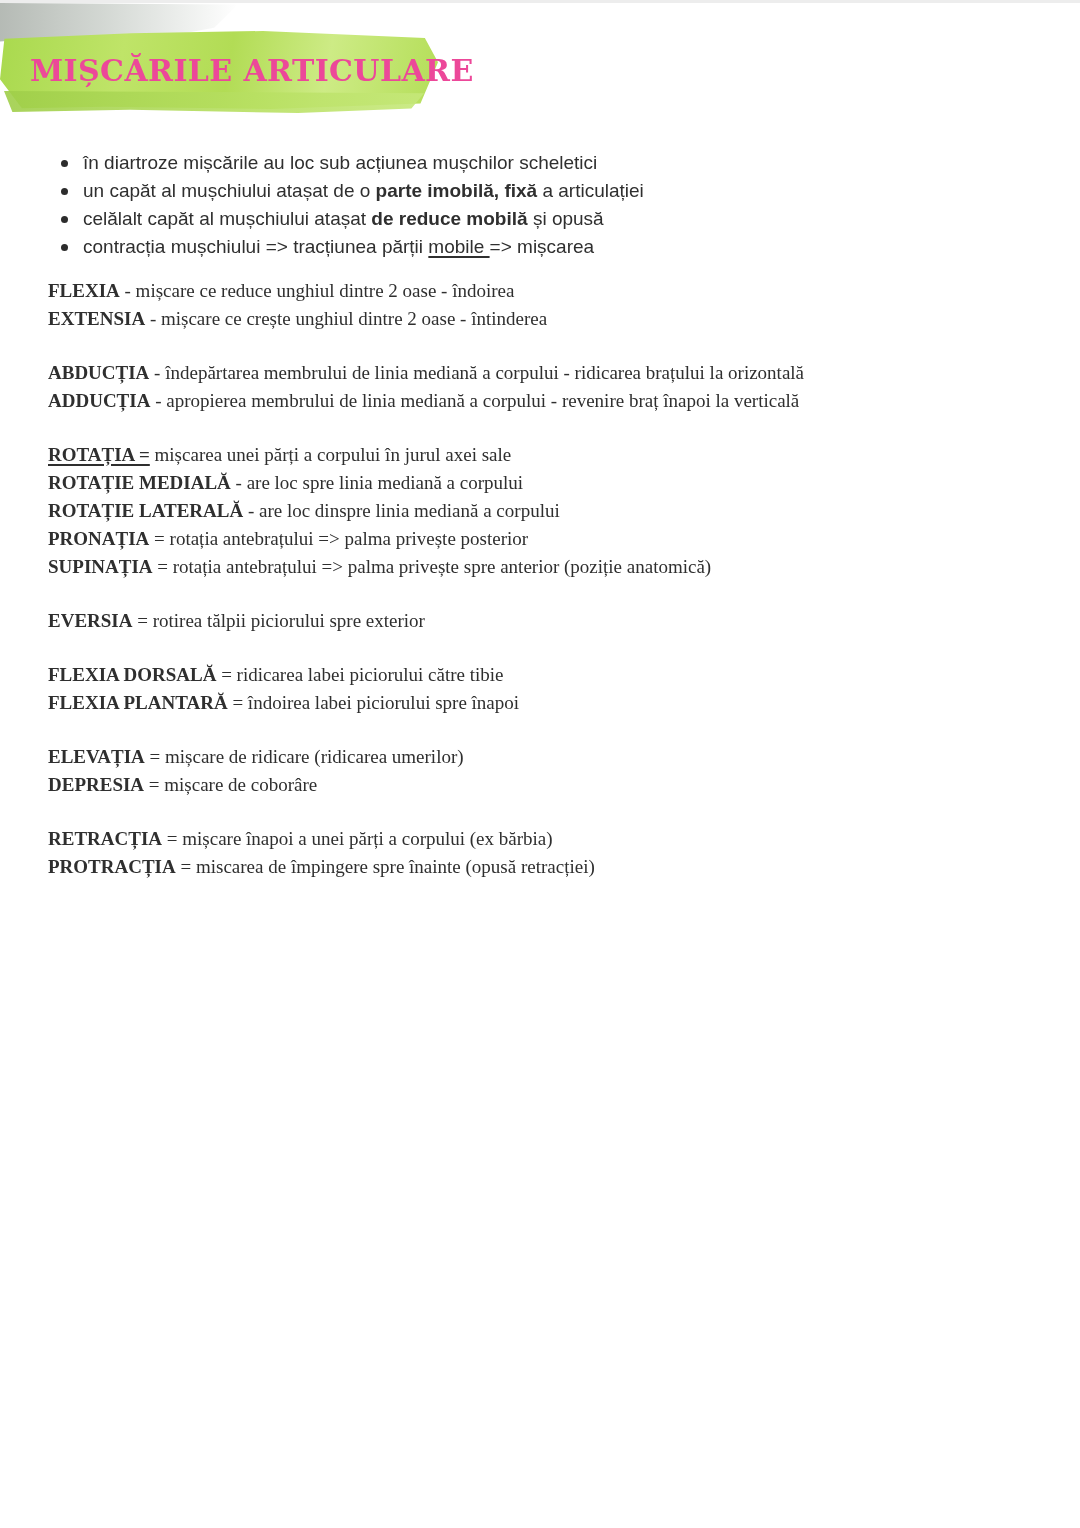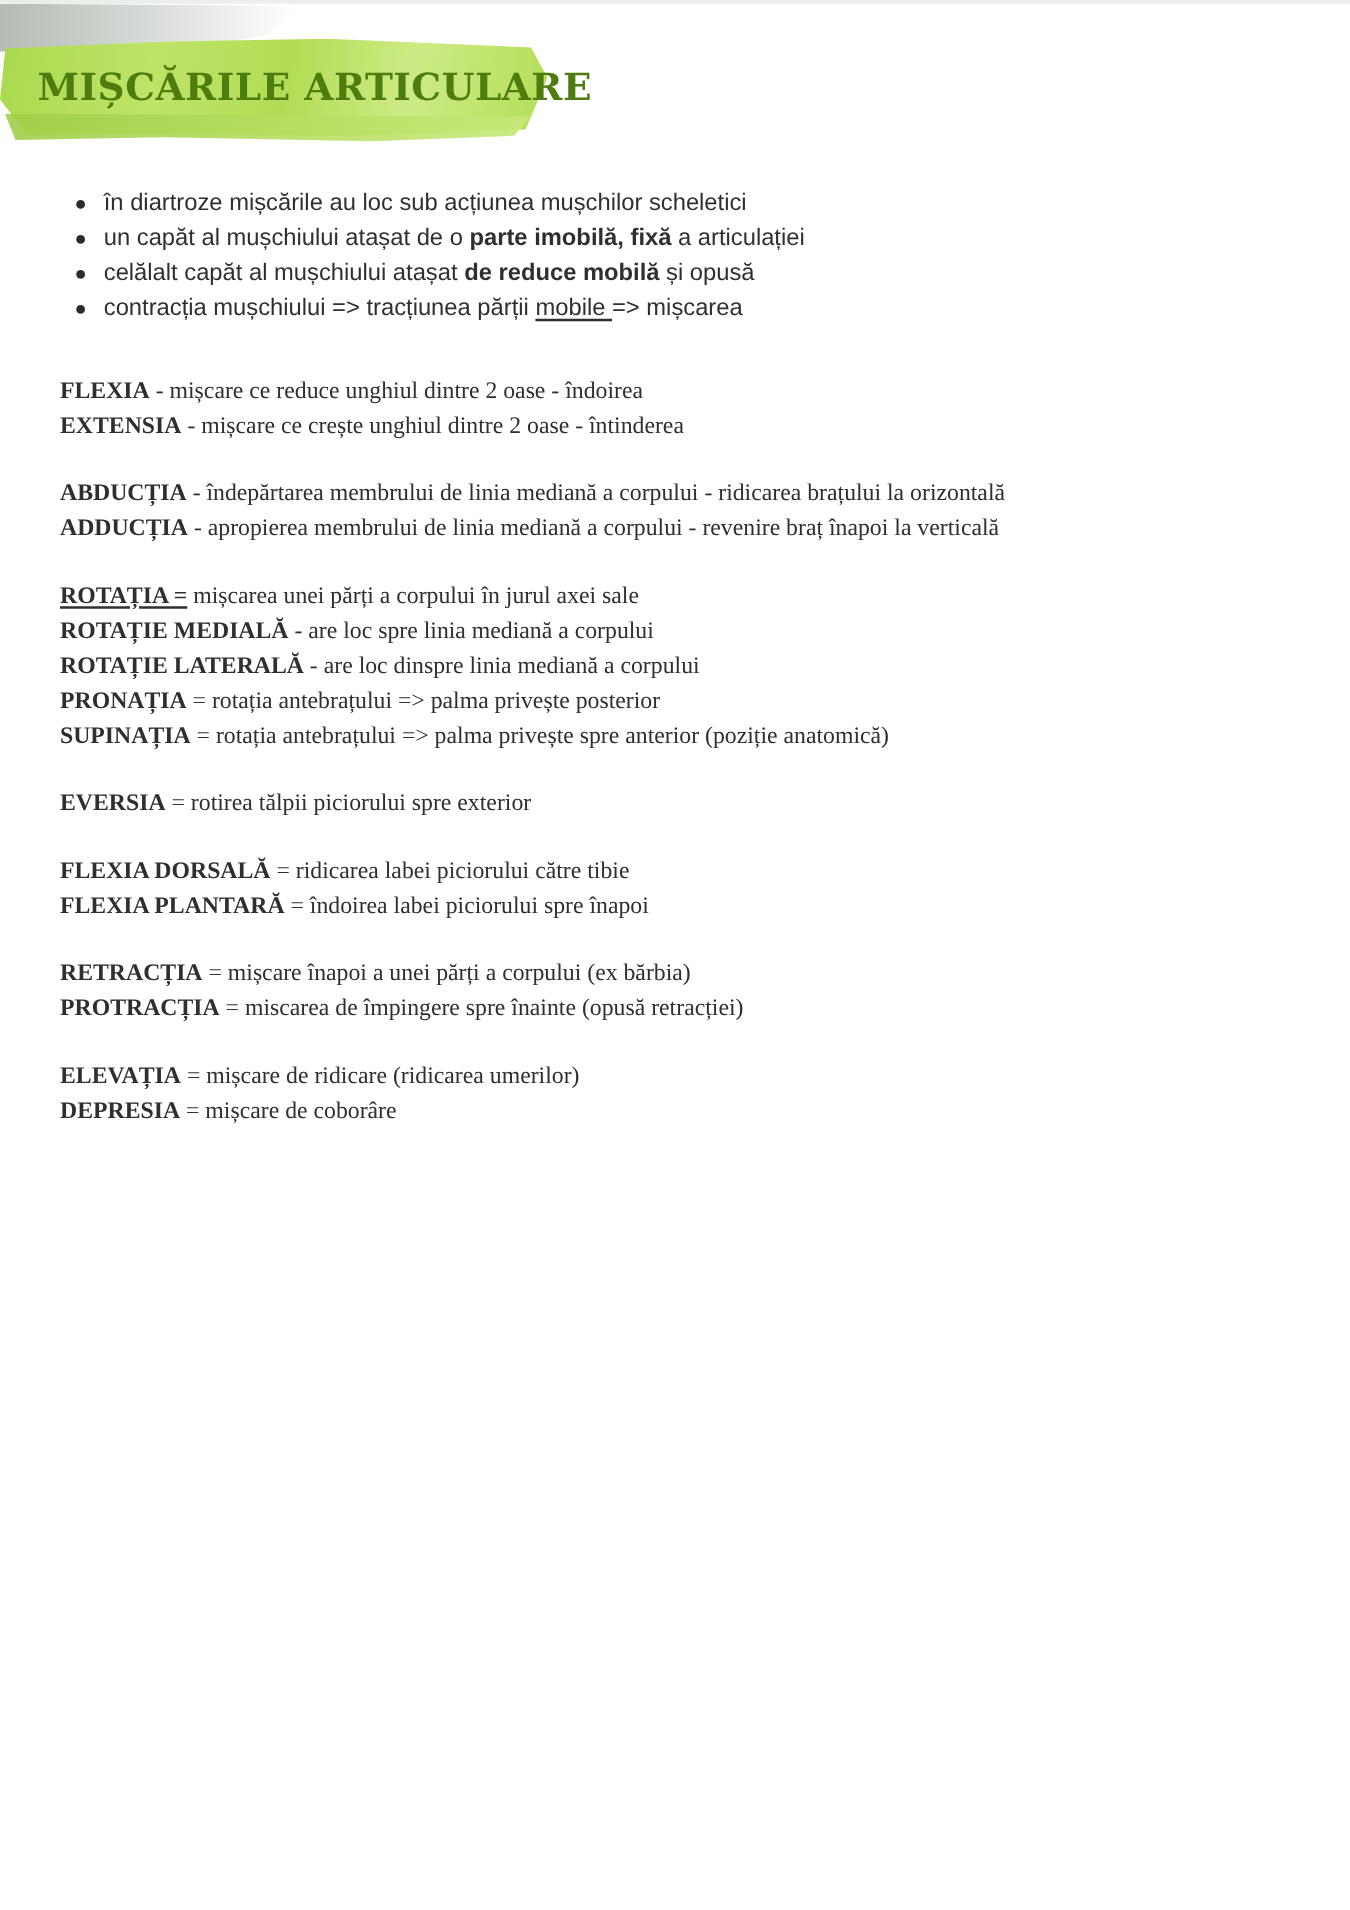--- a/index.html
+++ b/index.html
@@ -27,25 +27,25 @@
   .hl-green2{
     position:absolute;top:88px;left:4px;width:420px;height:22px;
     background:linear-gradient(95deg,#9fce49,#b8e062 60%,#c6e87a);
     clip-path:polygon(0 0,100% 10%,97% 80%,70% 100%,30% 85%,2% 95%);
     opacity:.9;
   }
   .title{
     position:absolute;top:50px;left:30px;margin:0;
     font-family:"DejaVu Serif",serif;
     font-weight:700;font-size:30px;letter-spacing:.4px;
-    color:#4d7c0f;white-space:nowrap;
+    color:#ec4899;white-space:nowrap;
   }
   
   .content{position:absolute;top:146px;left:48px;right:22px;}
-  .bullets{margin-bottom:38px;}
+  .bullets{margin-bottom:16px;}
   .bullet-item{display:flex;align-items:flex-start;line-height:28px;font-size:19px;}
   .dot{flex:none;width:7px;height:7px;border-radius:50%;background:#2c2c2c;margin:11px 15px 0 13px;}
   .bullet-text{flex:1;}
   .block{margin-bottom:26px;font-family:Liberation Serif, serif;}
   .line{line-height:28px;font-size:19px;}
   .b{font-weight:700;}
   .u{text-decoration:underline;text-underline-offset:3px;text-decoration-thickness:1.5px;}
 </style>
 </head>
 <body>
@@ -93,22 +93,22 @@
           <div class="line"><span class="b ">SUPINAȚIA</span><span class=""> = rotația antebrațului =&gt; palma privește spre anterior (poziție anatomică)</span></div>
         </div>
         <div class="block">
           <div class="line"><span class="b ">EVERSIA</span><span class=""> = rotirea tălpii piciorului spre exterior</span></div>
         </div>
         <div class="block">
           <div class="line"><span class="b ">FLEXIA DORSALĂ</span><span class=""> = ridicarea labei piciorului către tibie</span></div>
           <div class="line"><span class="b ">FLEXIA PLANTARĂ</span><span class=""> = îndoirea labei piciorului spre înapoi</span></div>
         </div>
         <div class="block">
+          <div class="line"><span class="b ">ELEVAȚIA</span><span class=""> = mișcare de ridicare (ridicarea umerilor)</span></div>
+          <div class="line"><span class="b ">DEPRESIA</span><span class=""> = mișcare de coborâre</span></div>
+        </div>
+        <div class="block">
           <div class="line"><span class="b ">RETRACȚIA</span><span class=""> = mișcare înapoi a unei părți a corpului (ex bărbia)</span></div>
           <div class="line"><span class="b ">PROTRACȚIA</span><span class=""> = miscarea de împingere spre înainte (opusă retracției)</span></div>
-        </div>
-        <div class="block">
-          <div class="line"><span class="b ">ELEVAȚIA</span><span class=""> = mișcare de ridicare (ridicarea umerilor)</span></div>
-          <div class="line"><span class="b ">DEPRESIA</span><span class=""> = mișcare de coborâre</span></div>
         </div>
       </div>
   </div>
 </div>
 
 </body></html>

